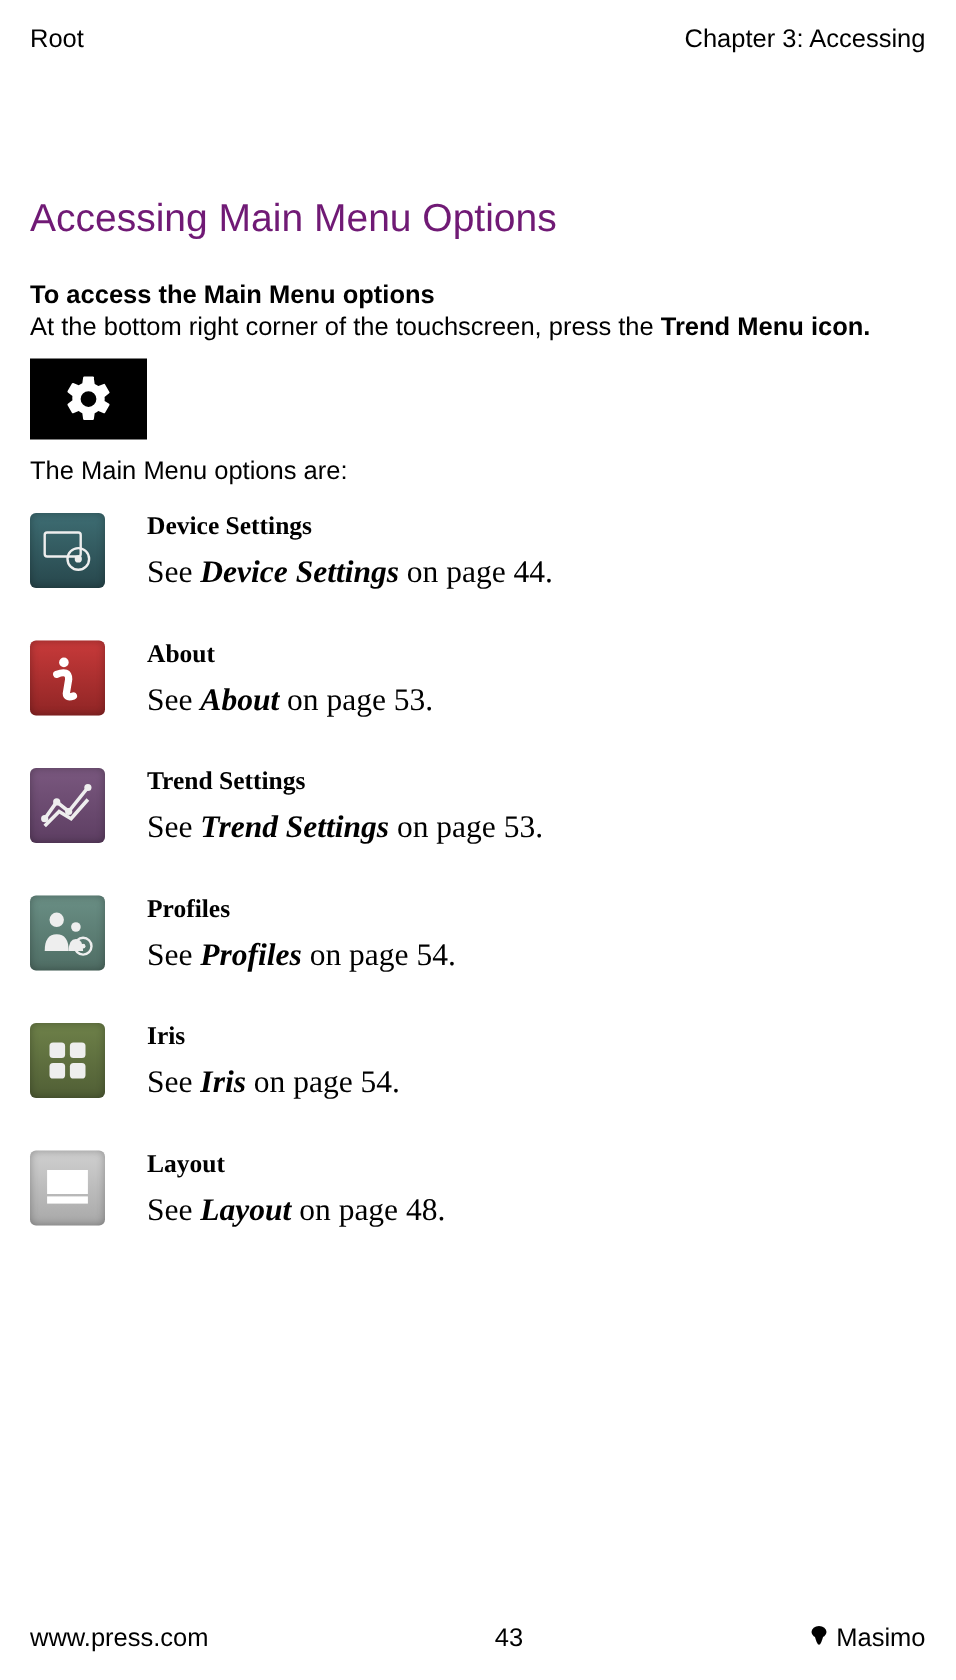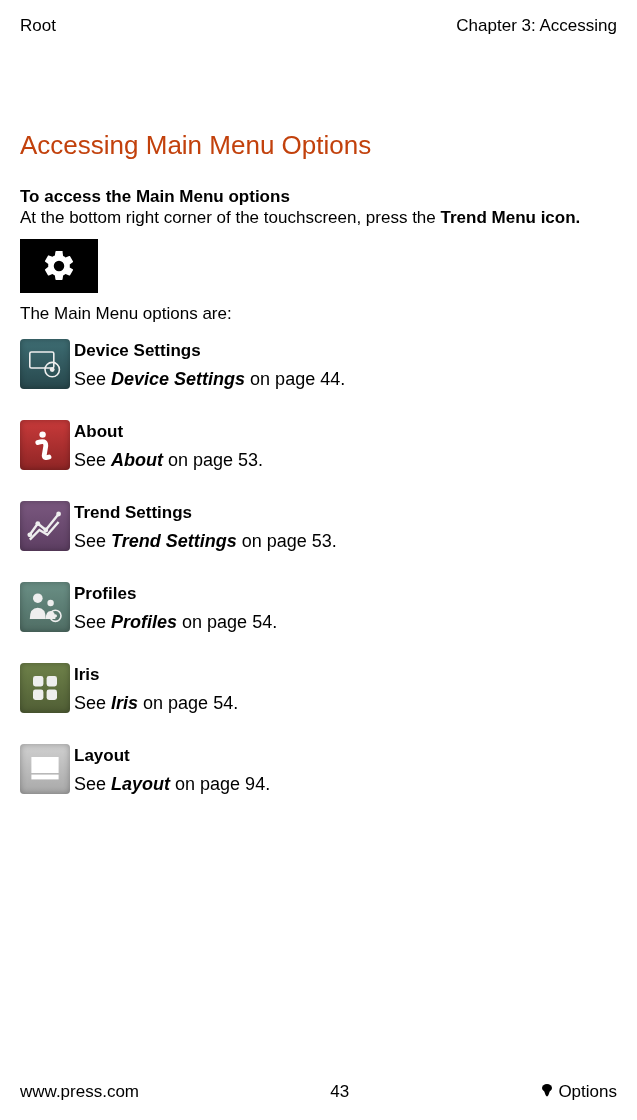--- a/index.html
+++ b/index.html
@@ -12,21 +12,21 @@
       position: relative;
       padding: 16px 20px 0 20px;
     }
     .header {
       display: flex;
       justify-content: space-between;
       font-size: 17px;
       margin-bottom: 94px;
     }
     .section-title {
-      color: #c2410c;
+      color: #701a75;
       font-size: 26px;
       font-weight: 400;
       margin-bottom: 26px;
     }
     .sub-heading {
       font-weight: bold;
       font-size: 17px;
     }
     .body-text {
       font-size: 17px;
@@ -38,42 +38,43 @@
       width: 78px; height: 54px;
       background: #000;
       display: flex;
       align-items: center;
       justify-content: center;
       margin-bottom: 10px;
     }
     .items { margin-top: 14px; }
     .item {
       display: flex;
-      align-items: flex-start;
+      align-items: center;
       margin-bottom: 30px;
-      gap: 4px;
+      gap: 28px;
+      font-family: Liberation Serif, serif;
     }
     .item-icon {
       width: 50px;
       height: 50px;
       border-radius: 4px;
       flex-shrink: 0;
       display: flex;
       align-items: center;
       justify-content: center;
       box-shadow: inset 0 0 6px rgba(0,0,0,0.3);
     }
     .item-body { padding-top: 2px; }
     .item-title {
       font-weight: bold;
       font-size: 17px;
       margin-bottom: 8px;
     }
     .item-desc {
-      font-size: 18px;
+      font-size: 21px;
     }
     .bold-italic { font-weight: bold; font-style: italic; }
     .footer {
       position: absolute;
       bottom: 18px;
       left: 20px;
       right: 20px;
       display: flex;
       justify-content: space-between;
       align-items: center;
@@ -214,33 +215,33 @@
   <div class="item">
     <div class="item-icon bg-gray">
       <svg viewBox="0 0 50 50" width="40" height="40">
           <rect x="8" y="10" width="34" height="20" fill="#fff"></rect>
           <rect x="8" y="32" width="34" height="6" fill="#fff"></rect>
         </svg>
     </div>
     <div class="item-body">
       <div class="item-title">Layout</div>
       <div class="item-desc">
-        <span>See </span><span class="bold-italic">Layout</span><span> on page 94.</span>
+        <span>See </span><span class="bold-italic">Layout</span><span> on page 48.</span>
       </div>
     </div>
   </div>
 
 
 </div>
 
 <div class="footer">
   <span>www.press.com</span>
   <span>43</span>
   <span class="masimo-logo">
     <span class="logo-symbol">
       <svg viewBox="0 0 14 18" width="14" height="18">
           <ellipse cx="7" cy="5" rx="5" ry="4" fill="#000"></ellipse>
           <path d="M4 7 Q7 20 10 7" fill="#000"></path>
         </svg>
     </span>
-    <span>Options</span>
+    <span>Masimo</span>
   </span>
 </div>
 
 </body></html>

